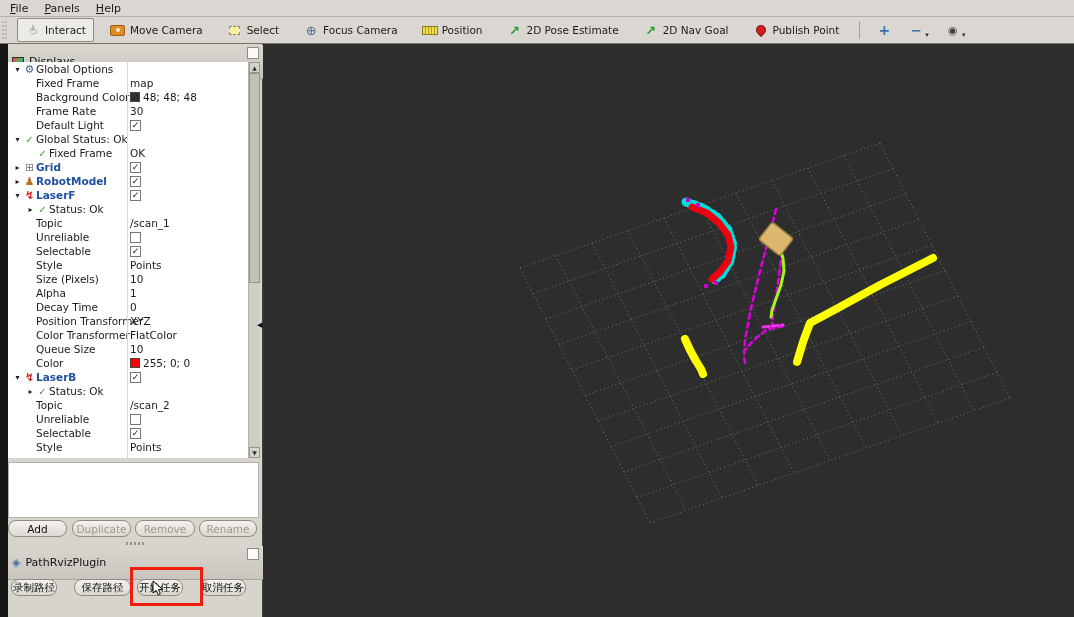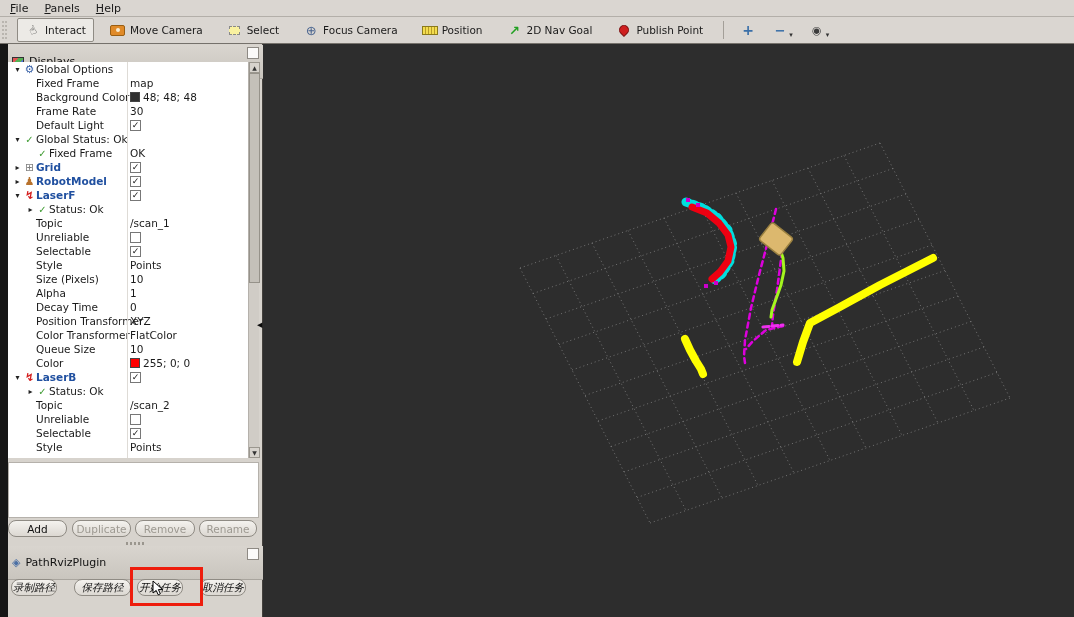--- a/index.html
+++ b/index.html
@@ -60,21 +60,21 @@
   #scrollbar{position:absolute;left:240px;top:18px;width:11px;height:396px;background:#d0ccc6;border-left:1px solid #b5b1ab;box-sizing:border-box;}
   .sbarrow{position:absolute;left:0;width:11px;height:11px;background:#d7d3cd;border:1px solid #9b978f;box-sizing:border-box;font-size:6px;line-height:9px;text-align:center;color:#333;}
   #sbthumb{position:absolute;left:0;top:11px;width:11px;height:210px;background:#c4c0b9;border:1px solid #96928a;box-sizing:border-box;}
 
   #descbox{position:absolute;left:0;top:418px;width:251px;height:56px;background:#ffffff;border:1px solid #b5b1ab;box-sizing:border-box;}
   #dispbtns{position:absolute;left:0;top:476px;width:251px;height:18px;}
   .btn{position:absolute;height:17px;background:linear-gradient(#f4f2ee,#dcd8d2);border:1px solid #8f8b84;border-radius:8px;font-size:10.5px;color:#111;display:flex;align-items:center;justify-content:center;box-sizing:border-box;}
   .btn.disabled{color:#9d9991;}
   #splitdots{position:absolute;left:118px;top:498px;width:20px;height:3px;background:repeating-linear-gradient(90deg,#9a968e 0 2px,transparent 2px 4px);}
   #pluginhead{top:502px;}
-  #pluginbtns{position:absolute;left:0;top:535px;width:255px;height:20px;font-size:10px;font-style:italic;}
+  #pluginbtns{position:absolute;left:0;top:535px;width:255px;height:20px;font-size:10px;}
 
   
   #viewport{position:absolute;left:263px;top:44px;width:811px;height:573px;background:#2d2d2d;}
   #collapse-handle{position:absolute;left:257px;top:318px;color:#0b0b0b;font-size:11px;z-index:5;}
 
   
   #red-rect{position:absolute;left:130px;top:567px;width:73px;height:39px;border:3px solid #ee1d0d;box-sizing:border-box;z-index:40;}
   #cursor{position:absolute;left:152px;top:580px;z-index:50;}
 </style>
 </head>
@@ -102,20 +102,24 @@
         <span class="ico" data-icon="select-box"></span>
         <span class="lbl">Select</span>
       </div>
       <div class="tool">
         <span class="ico" data-icon="focus"></span>
         <span class="lbl">Focus Camera</span>
       </div>
       <div class="tool">
         <span class="ico" data-icon="measure"></span>
         <span class="lbl">Position</span>
+      </div>
+      <div class="tool">
+        <span class="ico" data-icon="pose-arrow"></span>
+        <span class="lbl">2D Pose Estimate</span>
       </div>
       <div class="tool">
         <span class="ico" data-icon="nav-arrow"></span>
         <span class="lbl">2D Nav Goal</span>
       </div>
       <div class="tool">
         <span class="ico" data-icon="pin"></span>
         <span class="lbl">Publish Point</span>
       </div>
       <div class="tsep"></div>

